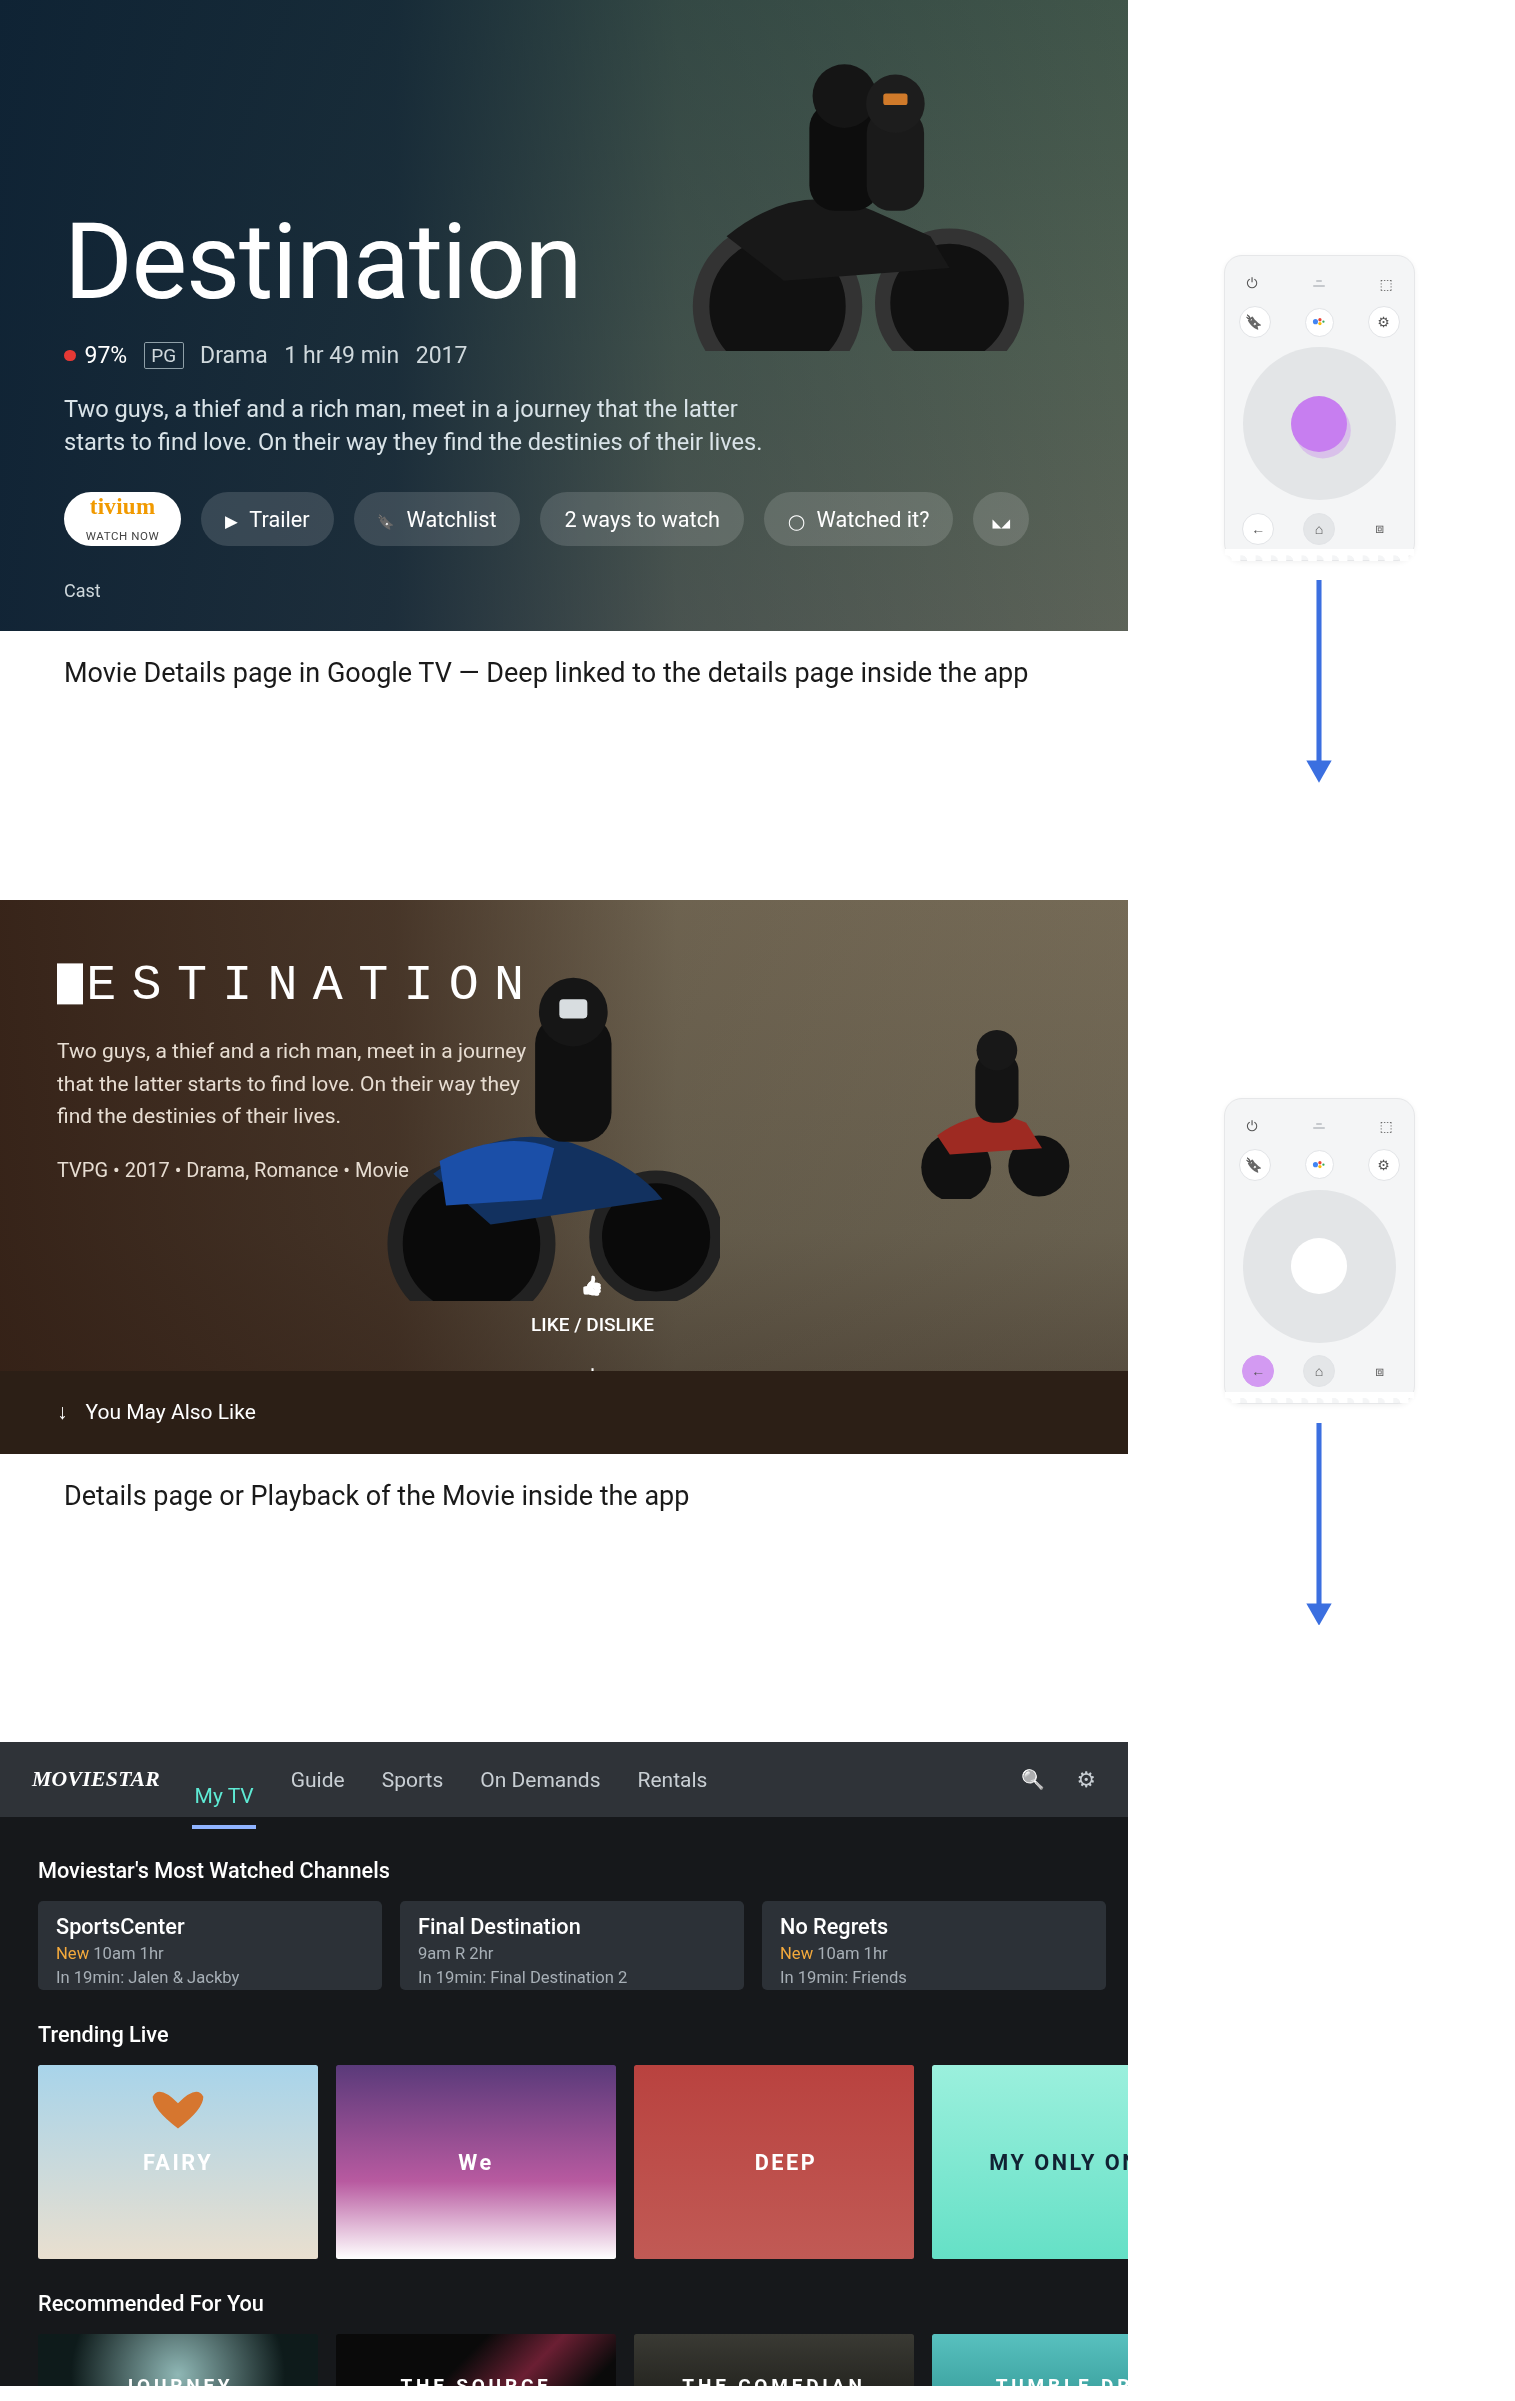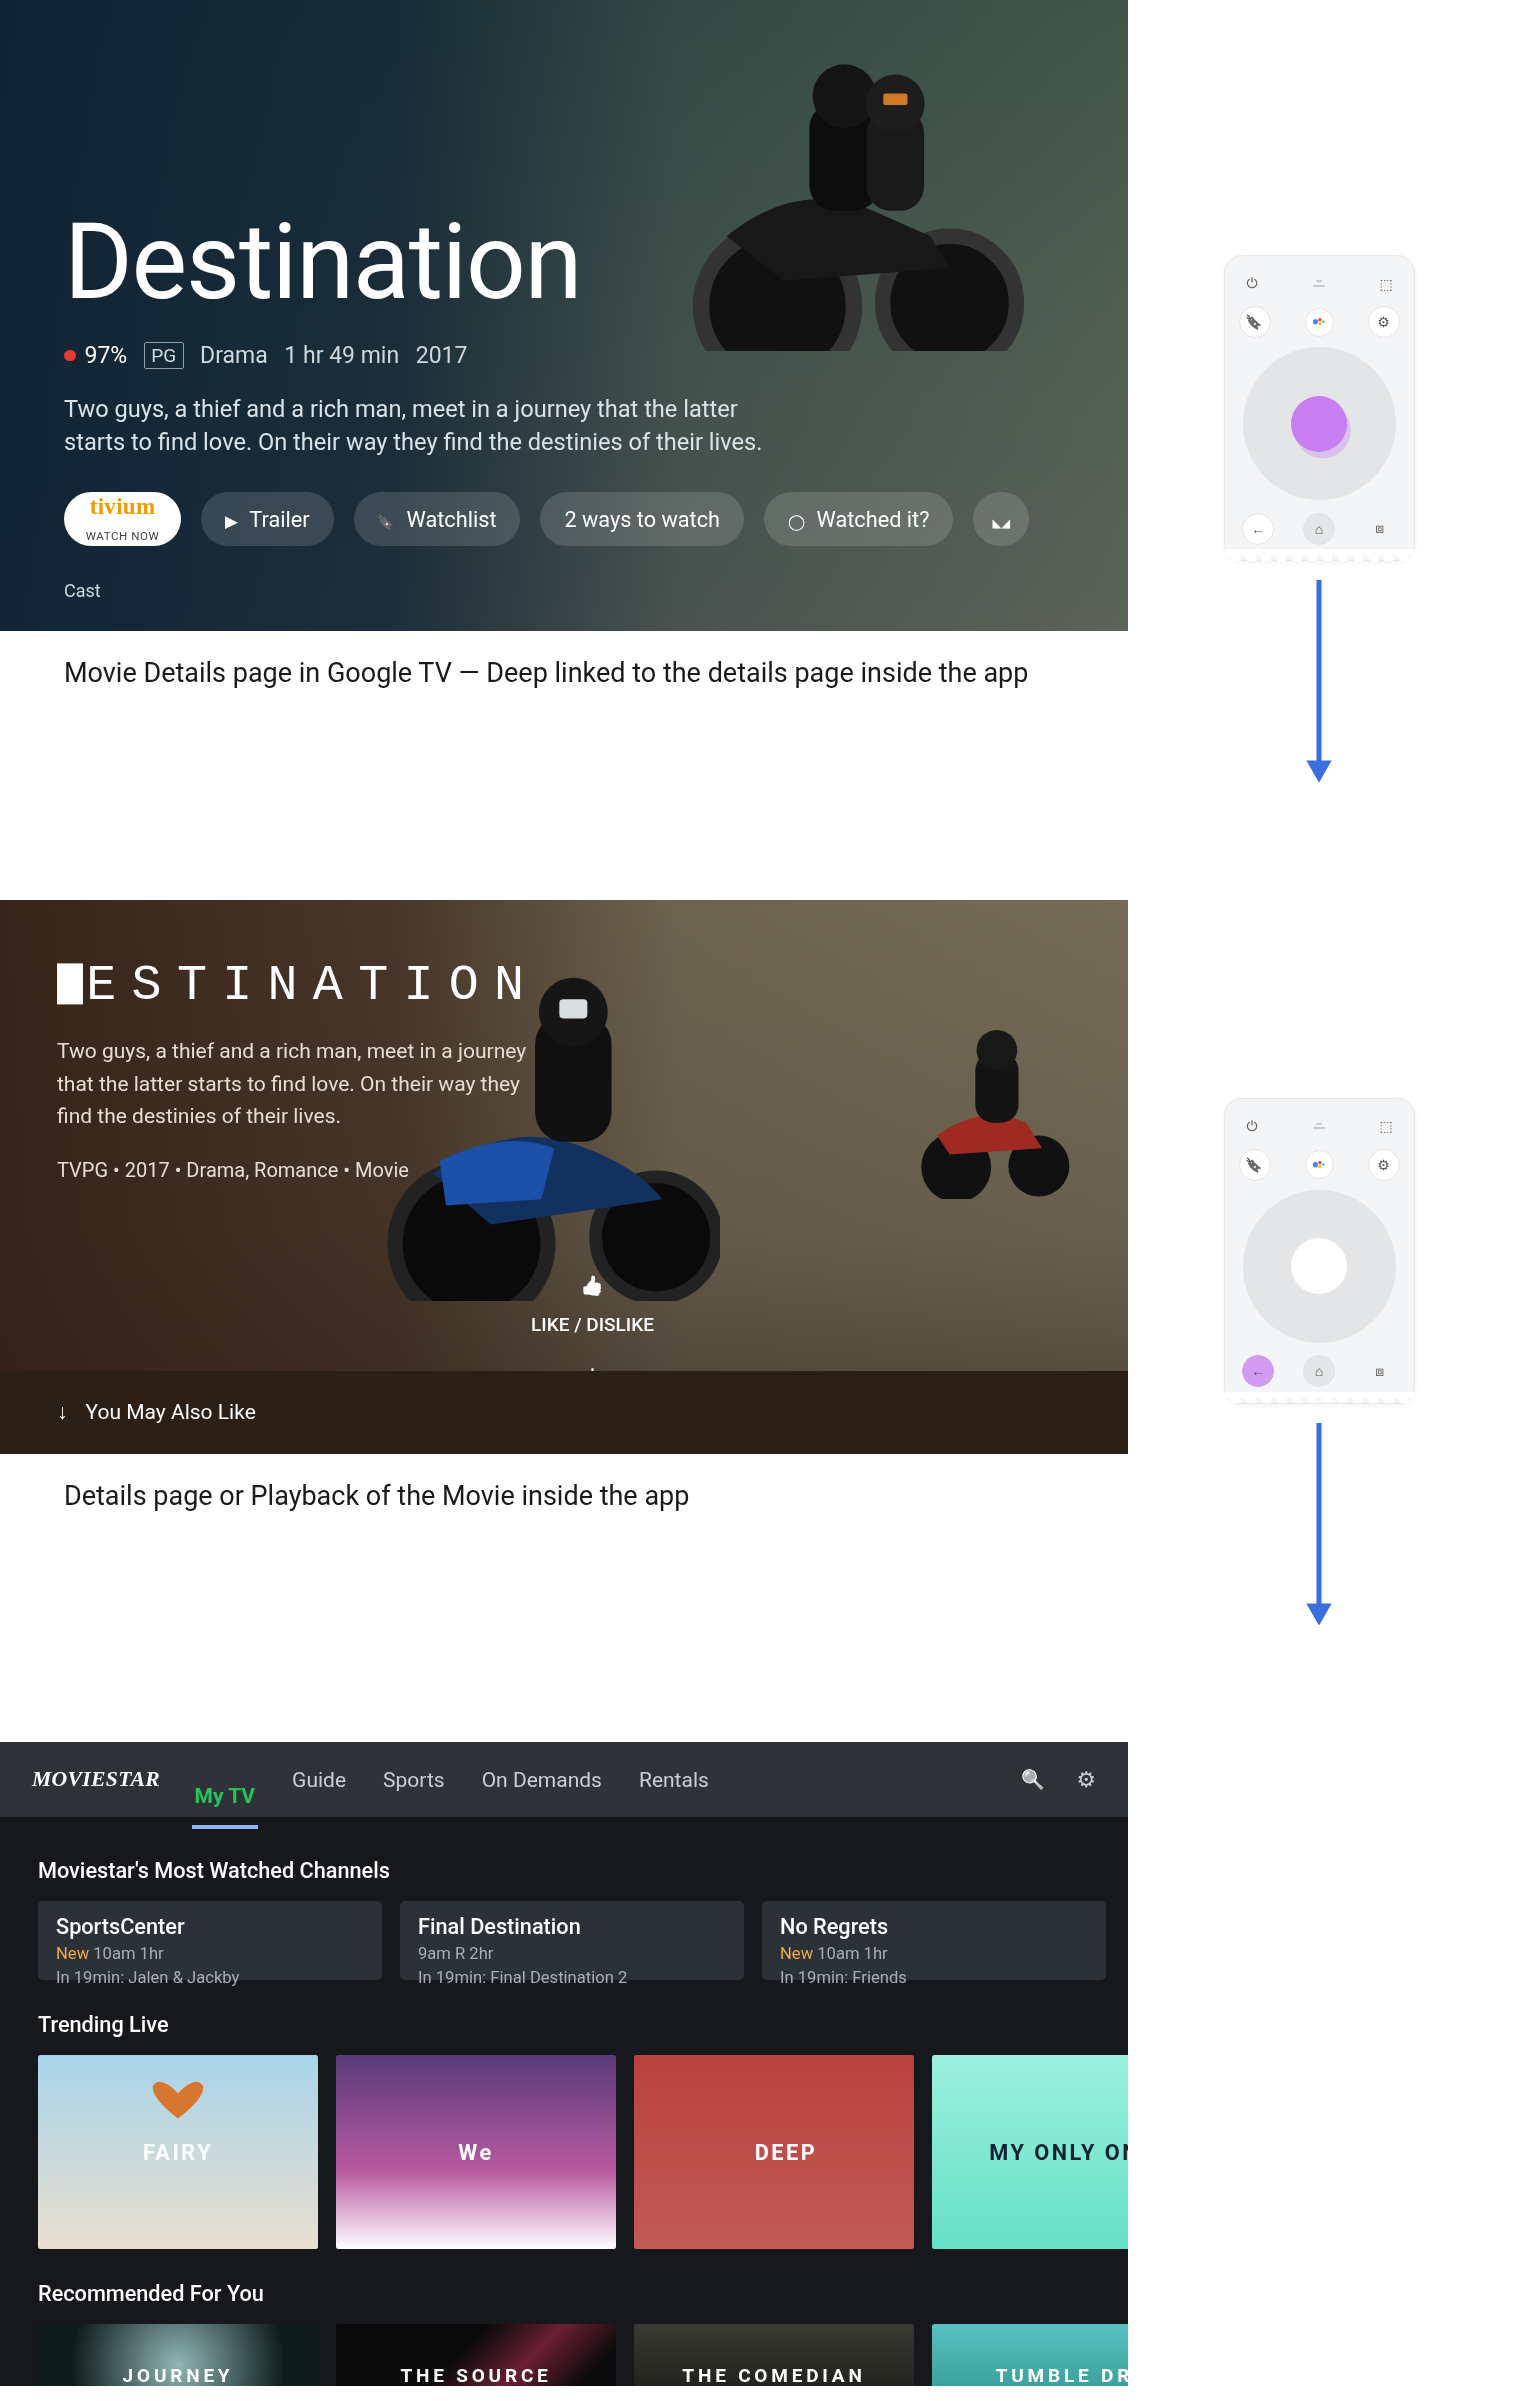--- a/index.html
+++ b/index.html
@@ -64,27 +64,27 @@
   .s2-footer { position:absolute; left:0; right:0; bottom:0; height:83px; background:#2c1f16; display:flex; align-items:center; gap:18px; padding-left:57px; font-size:21px;}
 
   
   .s3-wrap { margin-top: 96px; }
   .s3 {
     width:100%; height:644px; background:#16181b; color:#fff; overflow:hidden;
   }
   .s3-nav { height:75px; background:#2f3338; display:flex; align-items:center; padding:0 32px; gap:32px; font-size:21px; color:#c9cfd4;}
   .s3-nav .logo { font-family:"Times New Roman",serif; font-style:italic; font-weight:900; font-size:21.7px; color:#fff; letter-spacing:0.3px;}
   .s3-nav .tab { position:relative; padding:0 2.5px;}
-  .s3-nav .tab.active { color:#22c55e; font-weight:700;margin-top:33px;}
+  .s3-nav .tab.active { color:#5eead4; font-weight:400;margin-top:33px;}
   .s3-nav .tab.active::after { content:""; position:absolute; left:0; right:0; bottom:-20.4px; height:3.2px; background:#8fb3ff;}
   .s3-nav .spacer { flex:1;}
   .s3-body { padding: 25.5px 38px 0 38px;}
   .s3-h { font-size:21.7px; font-weight:500; margin: 15.3px 0 18px 0;}
   .card-row { display:flex; gap:18px;}
-  .ch-card { flex:0 0 344px; height:79px; background:#2c3137; border-radius:5.1px; padding:12.7px 18px;}
+  .ch-card { flex:0 0 344px; height:89px; background:#2c3137; border-radius:5.1px; padding:12.7px 18px;}
   .ch-card .t { font-size:21.7px; font-weight:500;}
   .ch-card .l { font-size:16.6px; color:#a7afb6; margin-top:5.1px;}
   .ch-card .new { color:#f3a93c;}
   .thumb-row { display:flex; gap:18px; margin-top:5.1px;}
   .thumb { flex:0 0 280px; height:194px; border-radius:2.5px; display:flex; align-items:center; justify-content:center; font-size:21.7px; letter-spacing:2.5px; font-weight:700; text-align:center; position:relative; overflow:hidden;}
   .thumb.small { height:102px;}
   .thumb .lab { z-index:2; }
 
   
   .remote {

